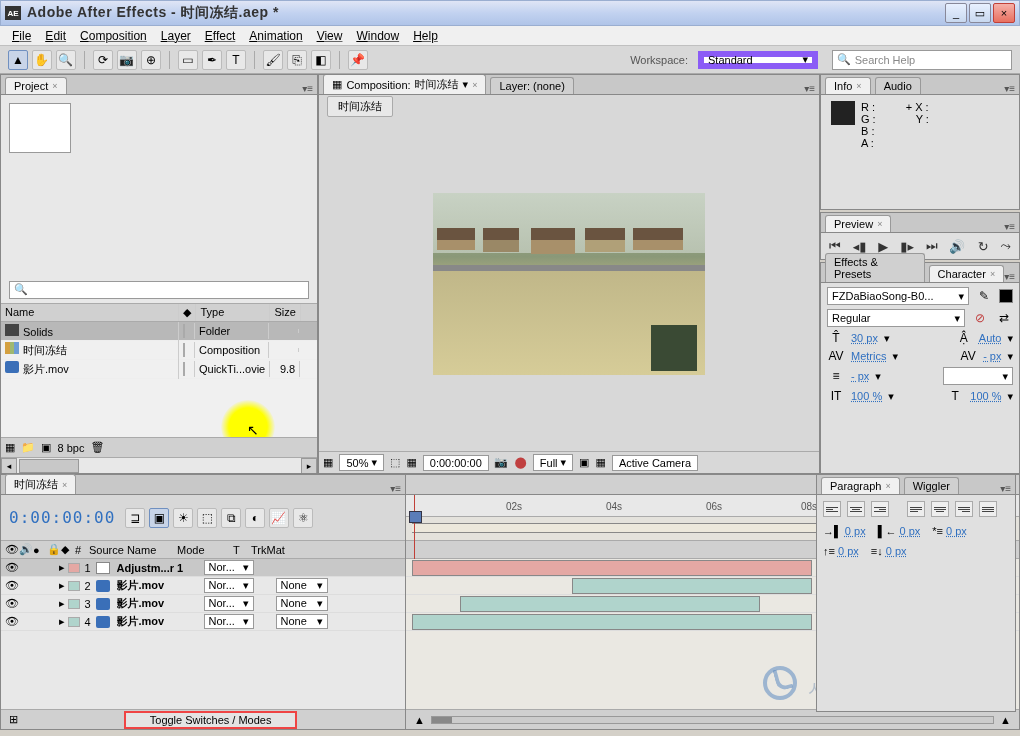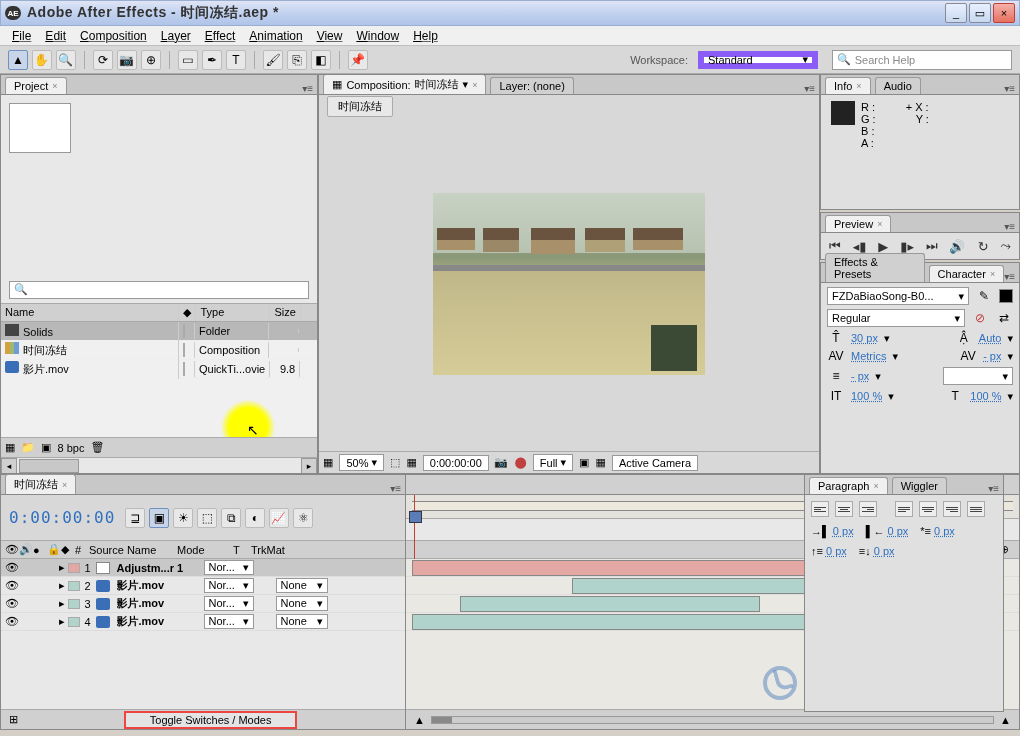--- a/index.html
+++ b/index.html
@@ -1,20 +1,20 @@
 <!DOCTYPE html>
 <html><head>
 <meta charset="utf-8">
 <style>
 * { margin: 0; padding: 0; box-sizing: border-box; font-family: Tahoma, "Microsoft YaHei", sans-serif; font-size: 11px; }
 body { background: #d4d0c8; width: 1020px; height: 736px; overflow: hidden; position: relative; }
 
 
 .titlebar { height: 26px; background: linear-gradient(to bottom, #dfe5f5 0%, #c2d2f0 50%, #b0c4e8 100%); display: flex; align-items: center; padding: 0 4px; border: 1px solid #9aaed0; }
-.titlebar .app-icon { width: 16px; height: 14px; background: #333; color: #fff; font-size: 8px; font-weight: bold; display: flex; align-items: center; justify-content: center; margin-right: 6px; border-radius: 7px; }
+.titlebar .app-icon { width: 16px; height: 14px; background: #333; color: #fff; font-size: 8px; font-weight: bold; display: flex; align-items: center; justify-content: center; margin-right: 6px; }
 .titlebar .title { font-weight: bold; font-size: 14px; letter-spacing: 0.5px; color: #333; flex: 1; }
 .win-btns { display: flex; gap: 2px; }
 .win-btn { width: 22px; height: 20px; border: 1px solid #889; background: linear-gradient(to bottom,#e8f0ff,#c8d8ef); display: flex; align-items: center; justify-content: center; border-radius: 2px; }
 .win-btn.close { background: linear-gradient(to bottom,#f5b0a8,#e87060); border-color: #c04038; }
 
 
 .menubar { height: 20px; background: #f0f0f0; border-bottom: 1px solid #c0c0c0; display: flex; align-items: center; padding: 0 6px; gap: 2px; }
 .menubar span { padding: 4px 6px; text-decoration: underline; text-decoration-color: #666; text-underline-offset: 1px; font-size: 12px; cursor: default; }
 .menubar span:first-letter { text-decoration: underline; }
 
@@ -126,21 +126,21 @@
 
 .para-body { padding: 6px; display: flex; flex-direction: column; gap: 8px; }
 .align-row { display: flex; gap: 6px; }
 .align-btn { width: 18px; height: 16px; border: 1px solid #aaa; background: #eee; display: flex; flex-direction: column; justify-content: center; gap: 1px; padding: 2px; }
 .align-btn span { height: 1px; background: #444; }
 .indent-row { display: flex; gap: 12px; font-size: 10px; }
 .watermark { position: absolute; right: 150px; bottom: 30px; font-size: 28px; color: rgba(100,130,170,0.4); font-weight: bold; letter-spacing: 4px; pointer-events: none; }
 .watermark-icon { display:inline-block; width:34px; height:34px; border:4px solid rgba(80,130,190,0.5); border-radius:50%; position:relative; top:8px; }
 .watermark-icon::after { content:''; position:absolute; width:12px; height:18px; border:4px solid rgba(80,130,190,0.5); border-top:none; border-right:none; bottom:6px; left:8px; transform: rotate(-15deg); border-radius: 0 0 0 10px;}
 
-.right-bottom { position: absolute; right: 16px; top: 474px; width: 200px; height: 238px; display:flex; flex-direction:column; gap:2px;}
+.right-bottom { position: absolute; right: 4px; top: 474px; width: 200px; height: 238px; display:flex; flex-direction:column; gap:2px;}
 </style>
 </head>
 <body>
 
 <div class="titlebar">
   <div class="app-icon">AE</div>
   <div class="title">Adobe After Effects - 时间冻结.aep *</div>
   <div class="win-btns">
     <div class="win-btn">_</div>
     <div class="win-btn">▭</div>
@@ -538,20 +538,26 @@
       </div>
     <div class="tl-footer">
       <span>⊞</span>
       <span class="toggle-btn">Toggle Switches / Modes</span>
     </div>
   </div>
   <div class="tl-right">
     <div class="tab-strip" style="background:#d0d0d0;height:20px"></div>
     <div class="tl-head">
       <div class="tl-ruler">
+        <div class="ruler-top">
+          <span class="ruler-tick" style="left:100px">02s</span>
+          <span class="ruler-tick" style="left:200px">04s</span>
+          <span class="ruler-tick" style="left:300px">06s</span>
+          <span class="ruler-tick" style="left:395px">08s</span>
+        </div>
         <div class="ruler-bottom">
           <div style="position:absolute;left:6px;right:6px;top:6px;height:10px;border-top:1px solid #888;border-bottom:1px solid #888;background:#ece8dc"></div>
         </div>
         <div class="playhead"></div>
       </div>
     </div>
     <div class="tl-cols-head" style="justify-content:flex-end;padding-right:6px">
       <span>⊕</span>
     </div>
     <div class="layer-bars" id="layer-bars">

